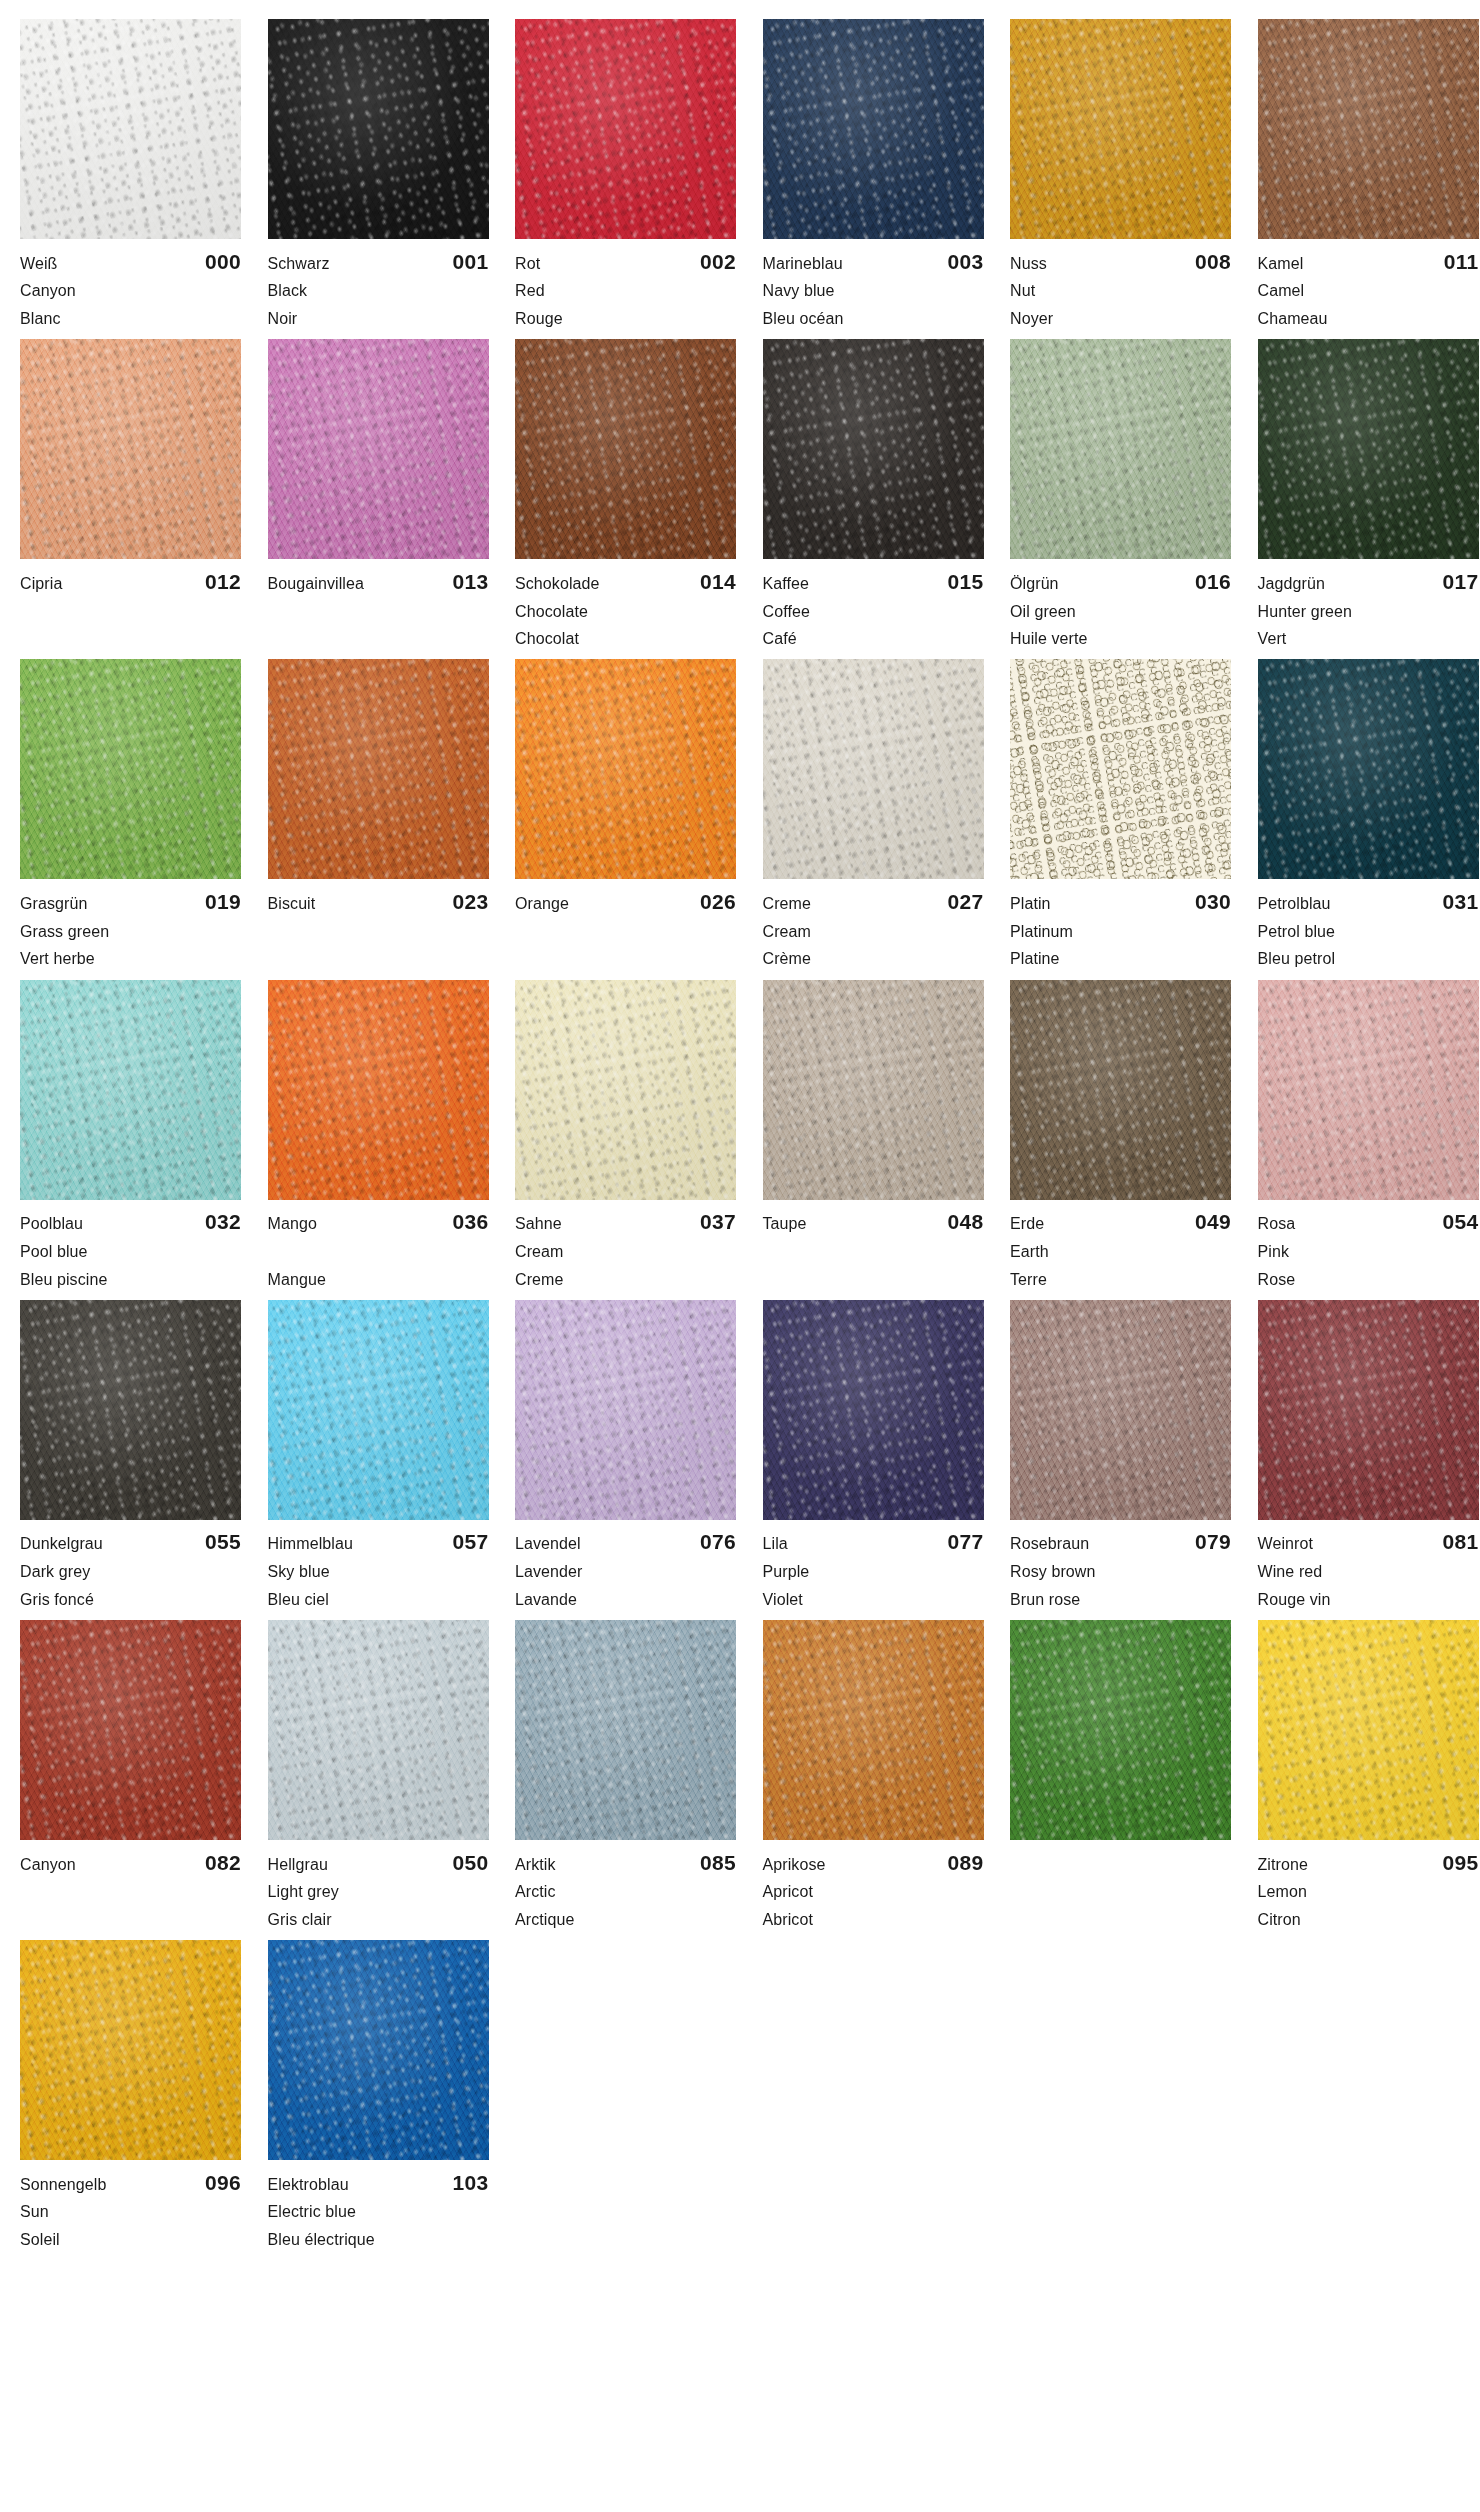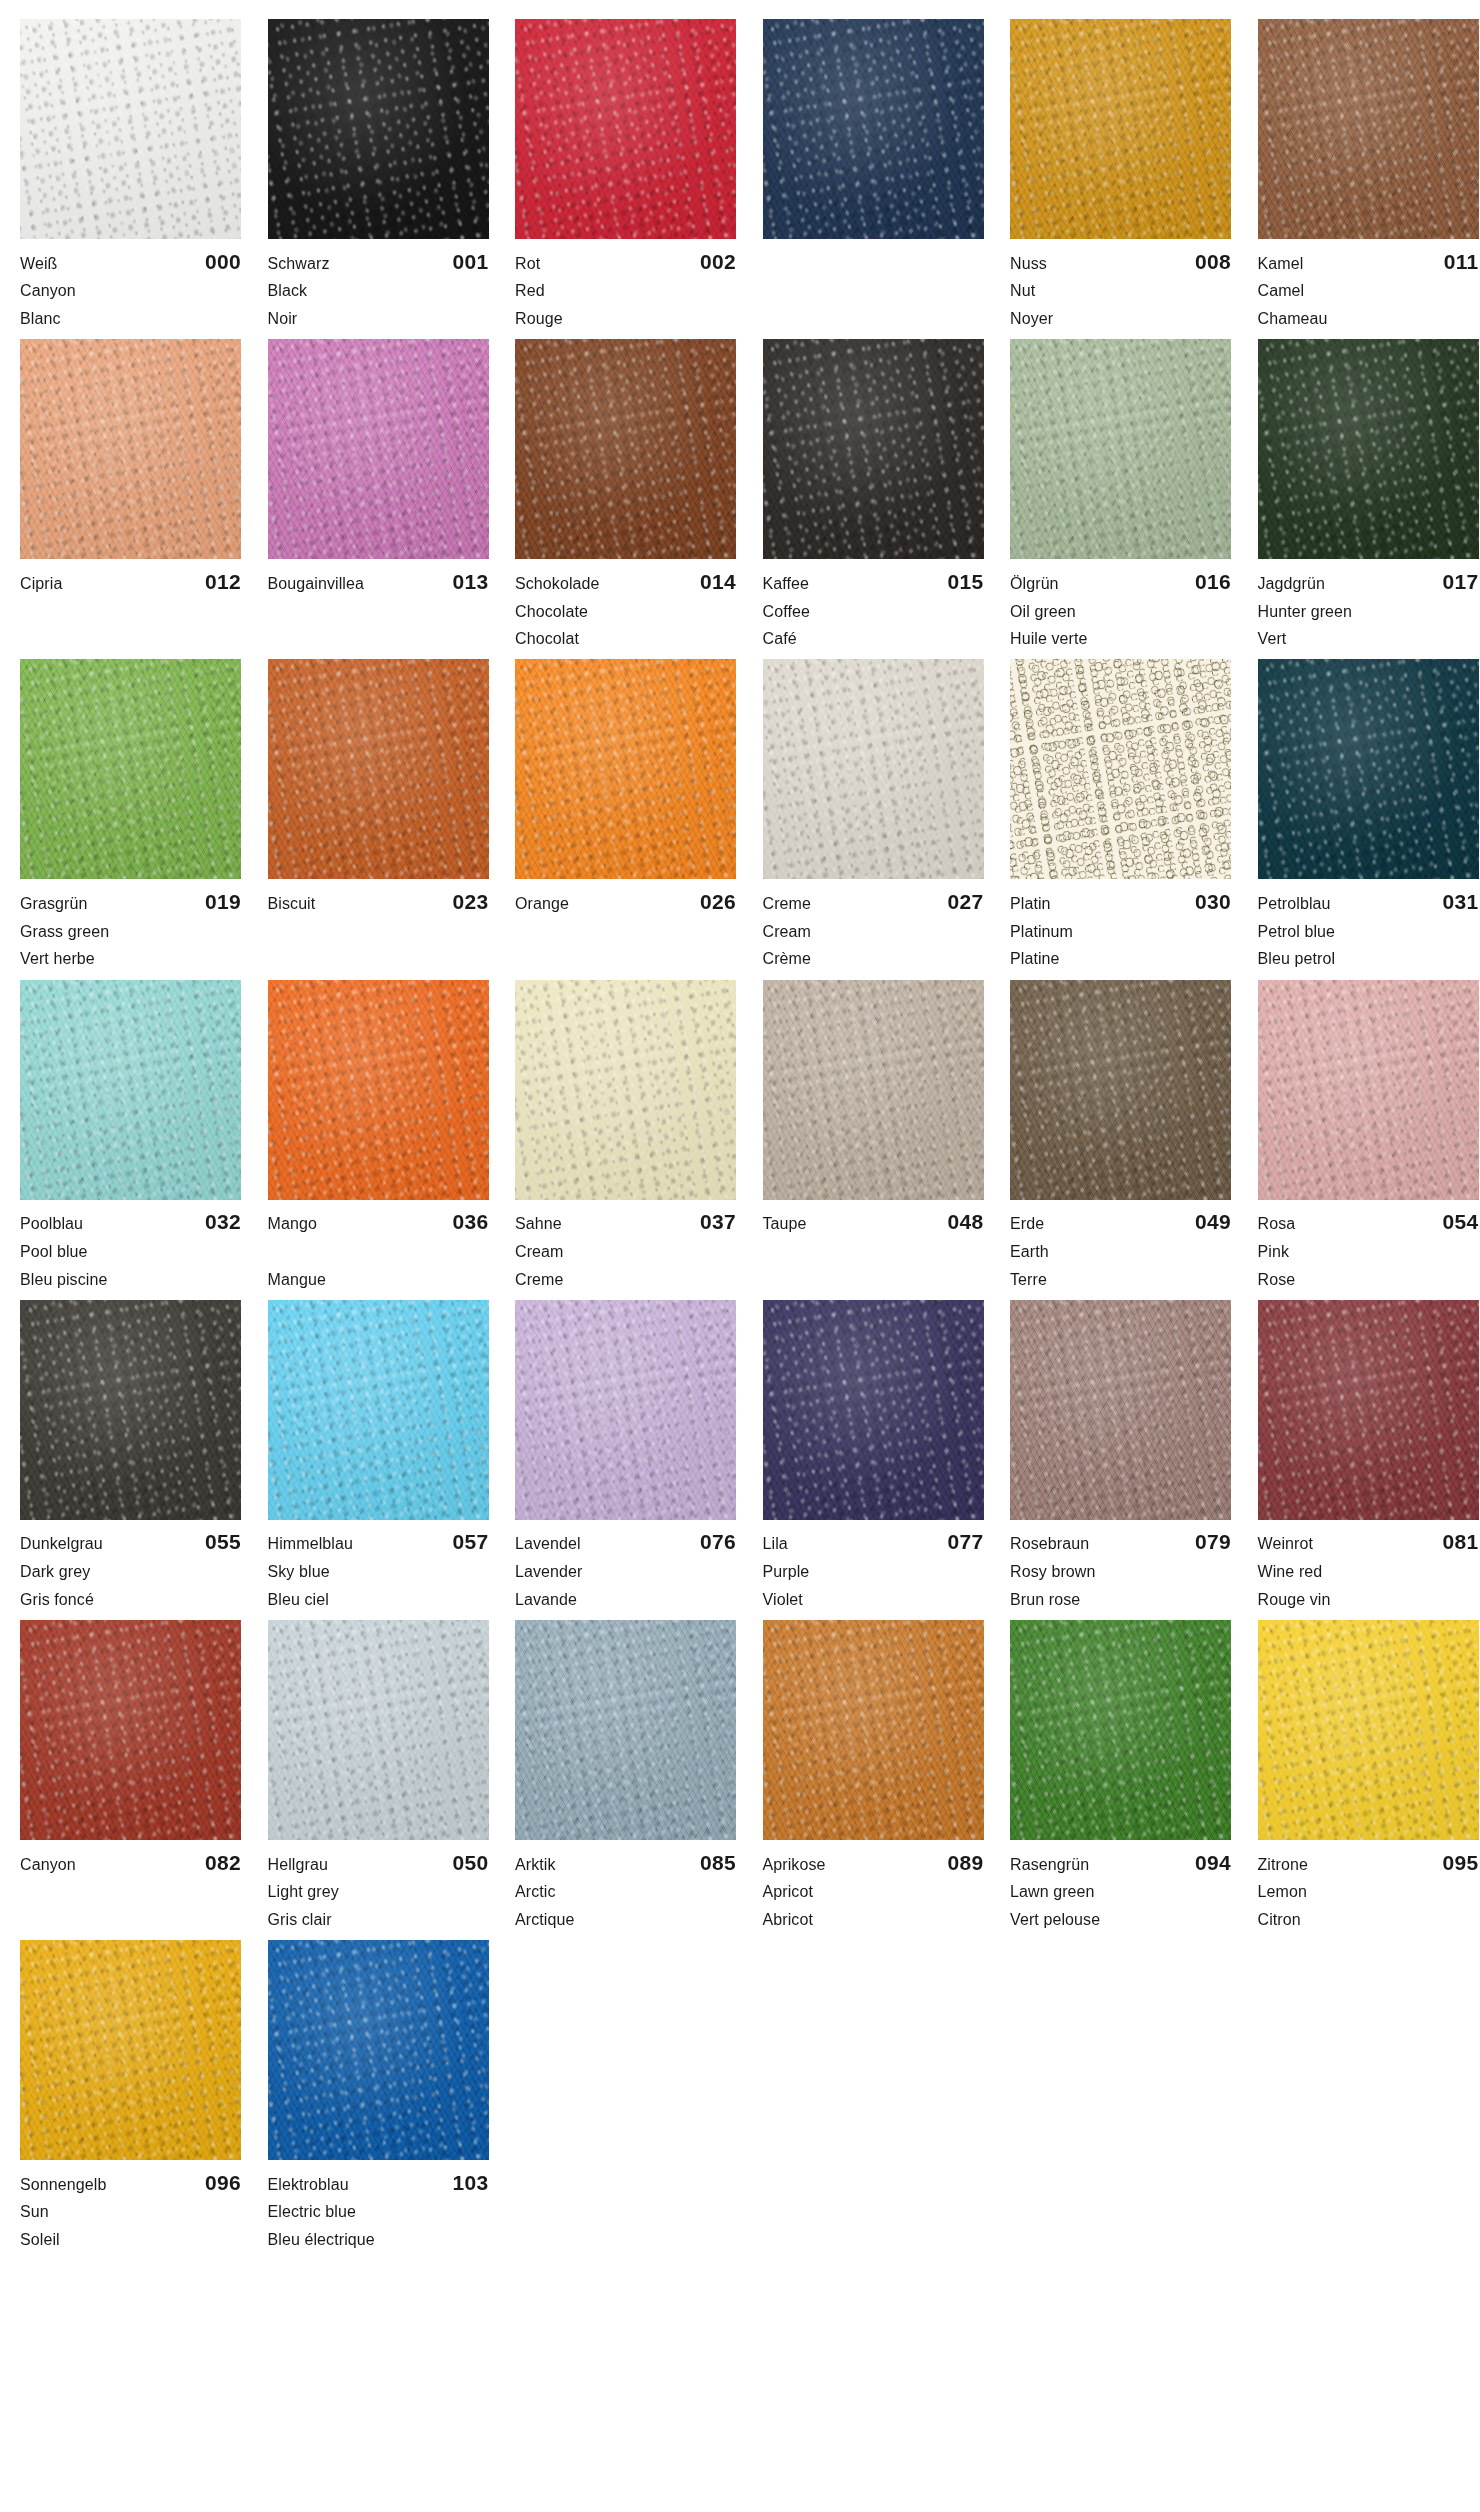--- a/index.html
+++ b/index.html
@@ -165,20 +165,32 @@
             <span class="nm">Rouge</span>
           </div>
         </div>
       </div>
       <div class="swatch-cell">
         <div class="chip" style="background: rgb(30, 51, 80);">
           <div class="grain"></div>
           <div class="grain2"></div>
           <div class="vign"></div>
         </div>
+        <div class="caption">
+          <div class="cap-line">
+            <span class="nm">Marineblau</span>
+            <span class="code">003</span>
+          </div>
+          <div class="cap-line sub">
+            <span class="nm">Navy blue</span>
+          </div>
+          <div class="cap-line sub">
+            <span class="nm">Bleu océan</span>
+          </div>
+        </div>
       </div>
       <div class="swatch-cell">
         <div class="chip" style="background: rgb(207, 144, 25);">
           <div class="grain"></div>
           <div class="grain2"></div>
           <div class="vign"></div>
         </div>
         <div class="caption">
           <div class="cap-line">
             <span class="nm">Nuss</span>
@@ -742,32 +754,20 @@
             <span class="nm">Abricot</span>
           </div>
         </div>
       </div>
       <div class="swatch-cell">
         <div class="chip" style="background: rgb(61, 124, 40);">
           <div class="grain"></div>
           <div class="grain2"></div>
           <div class="vign"></div>
         </div>
-        <div class="caption">
-          <div class="cap-line">
-            <span class="nm">Rasengrün</span>
-            <span class="code">094</span>
-          </div>
-          <div class="cap-line sub">
-            <span class="nm">Lawn green</span>
-          </div>
-          <div class="cap-line sub">
-            <span class="nm">Vert pelouse</span>
-          </div>
-        </div>
       </div>
       <div class="swatch-cell">
         <div class="chip" style="background: rgb(247, 207, 46);">
           <div class="grain"></div>
           <div class="grain2"></div>
           <div class="vign"></div>
         </div>
         <div class="caption">
           <div class="cap-line">
             <span class="nm">Zitrone</span>

